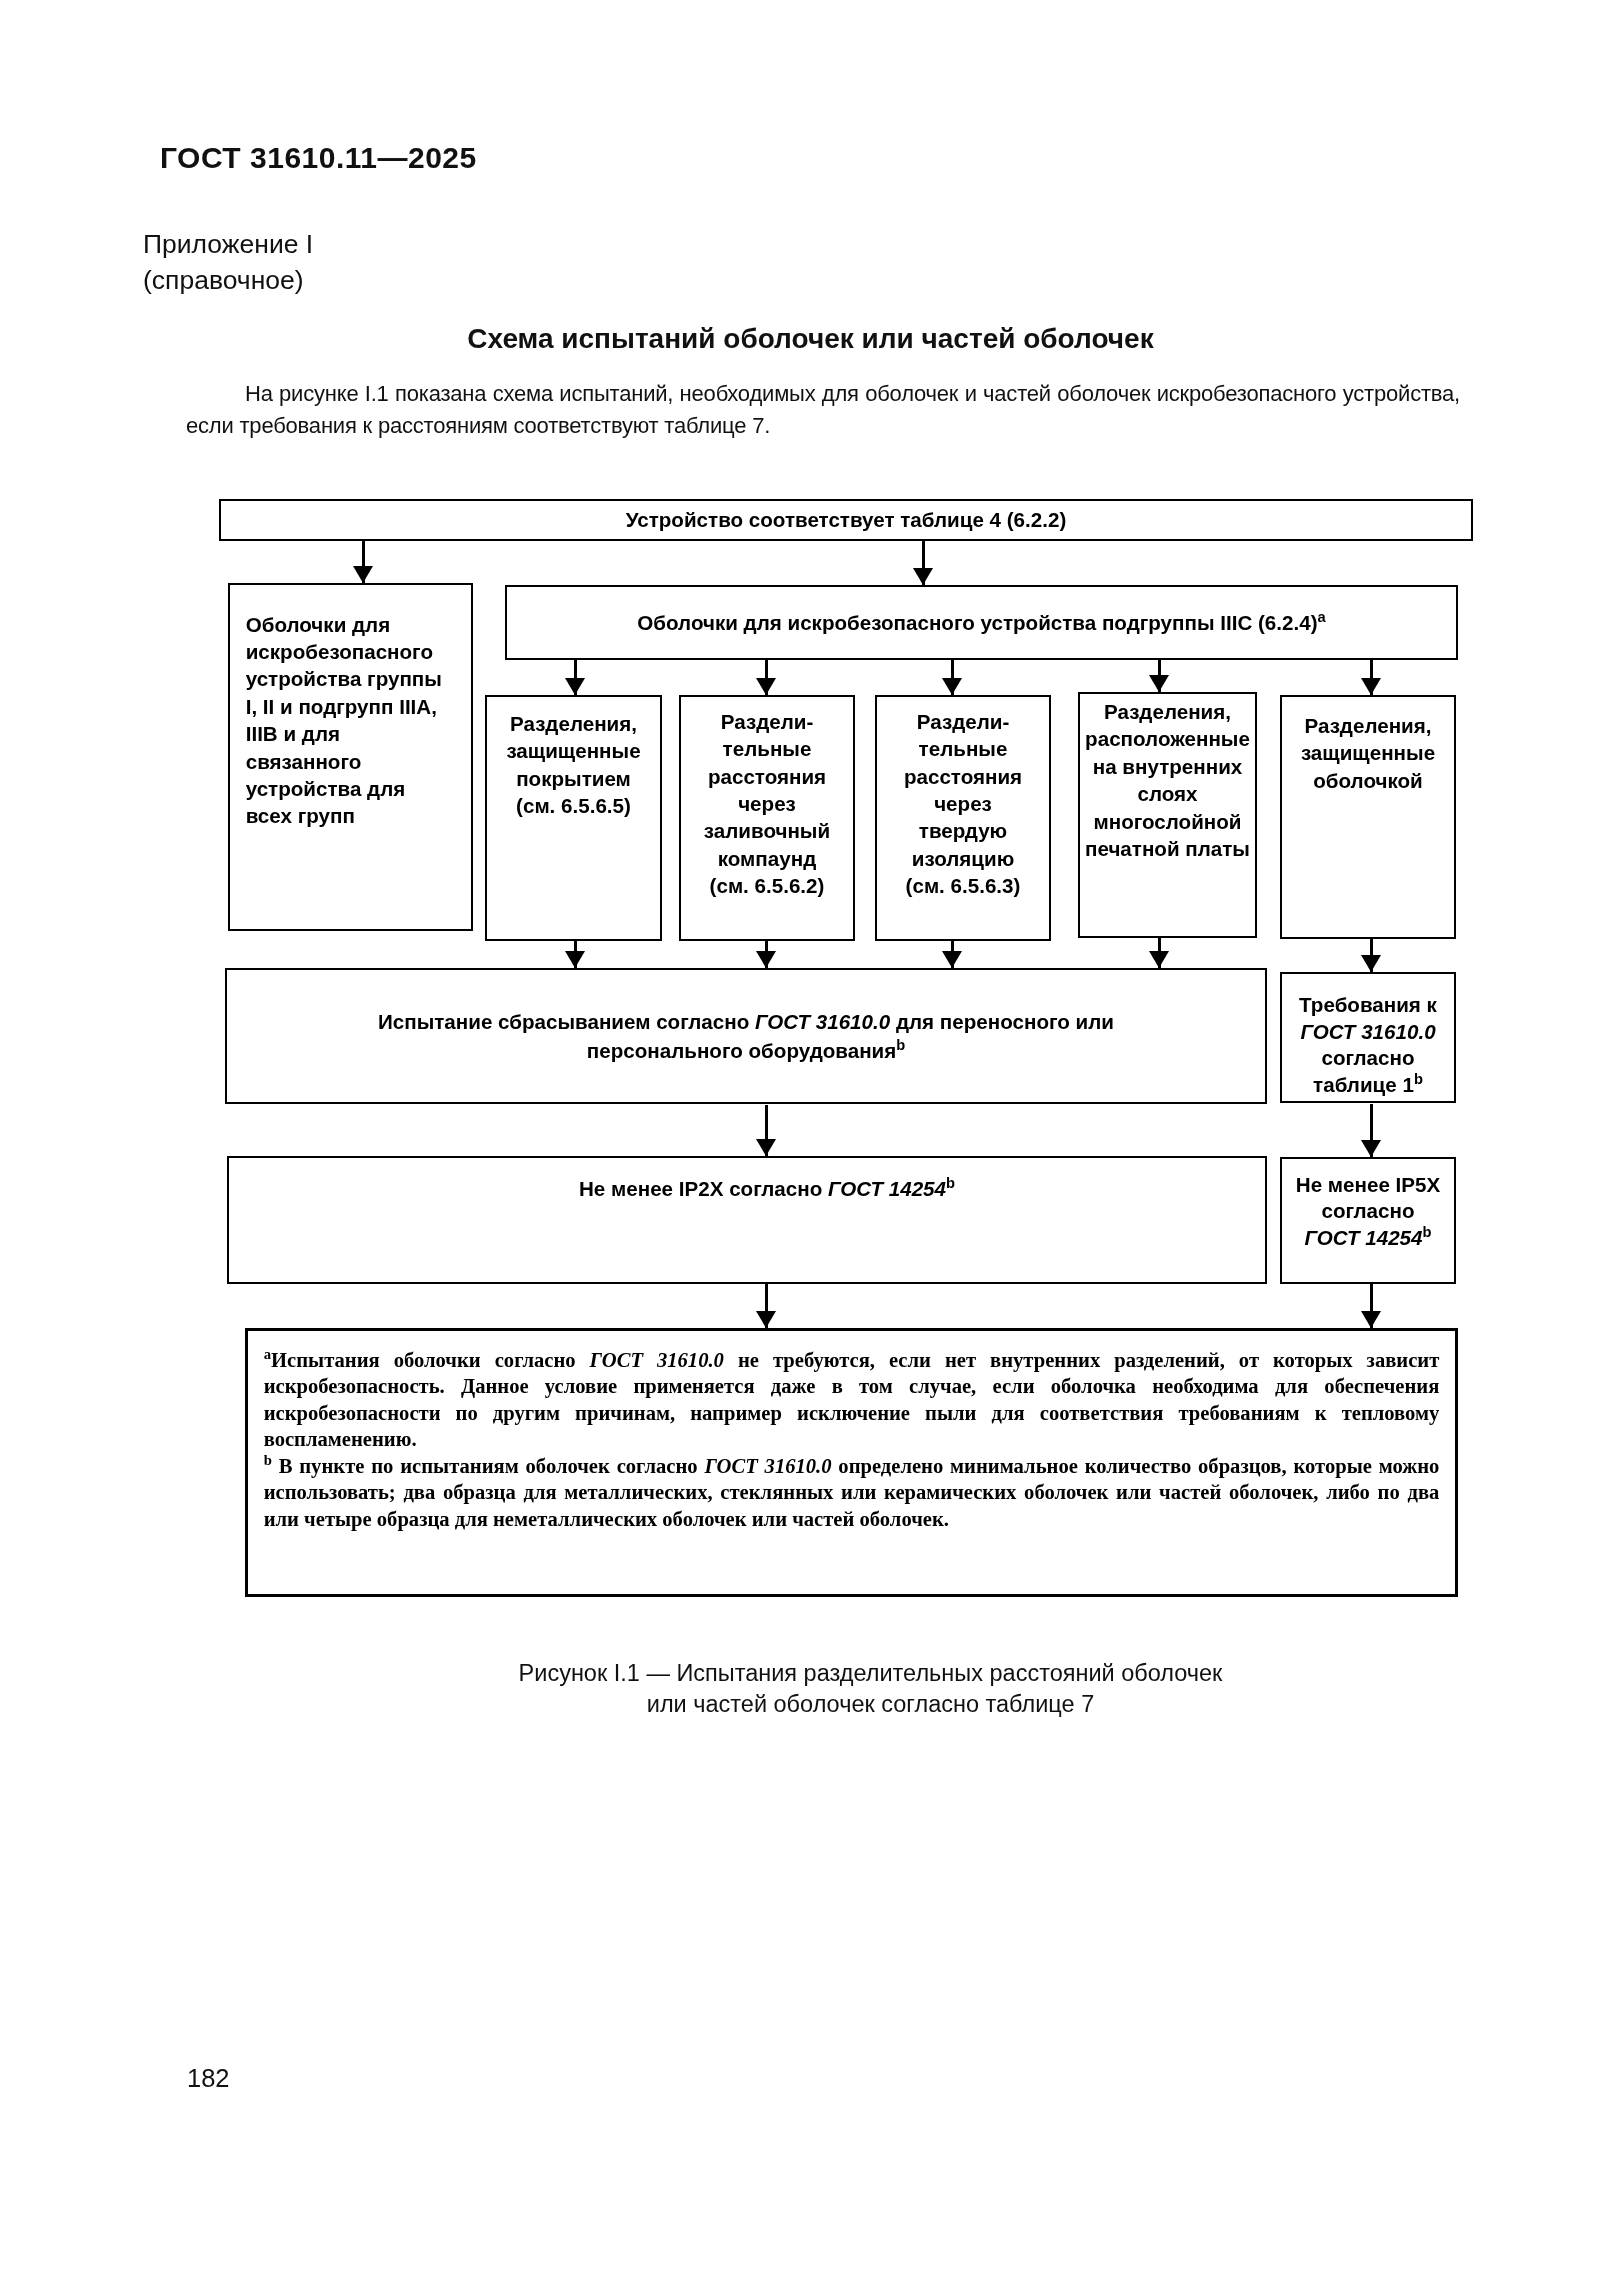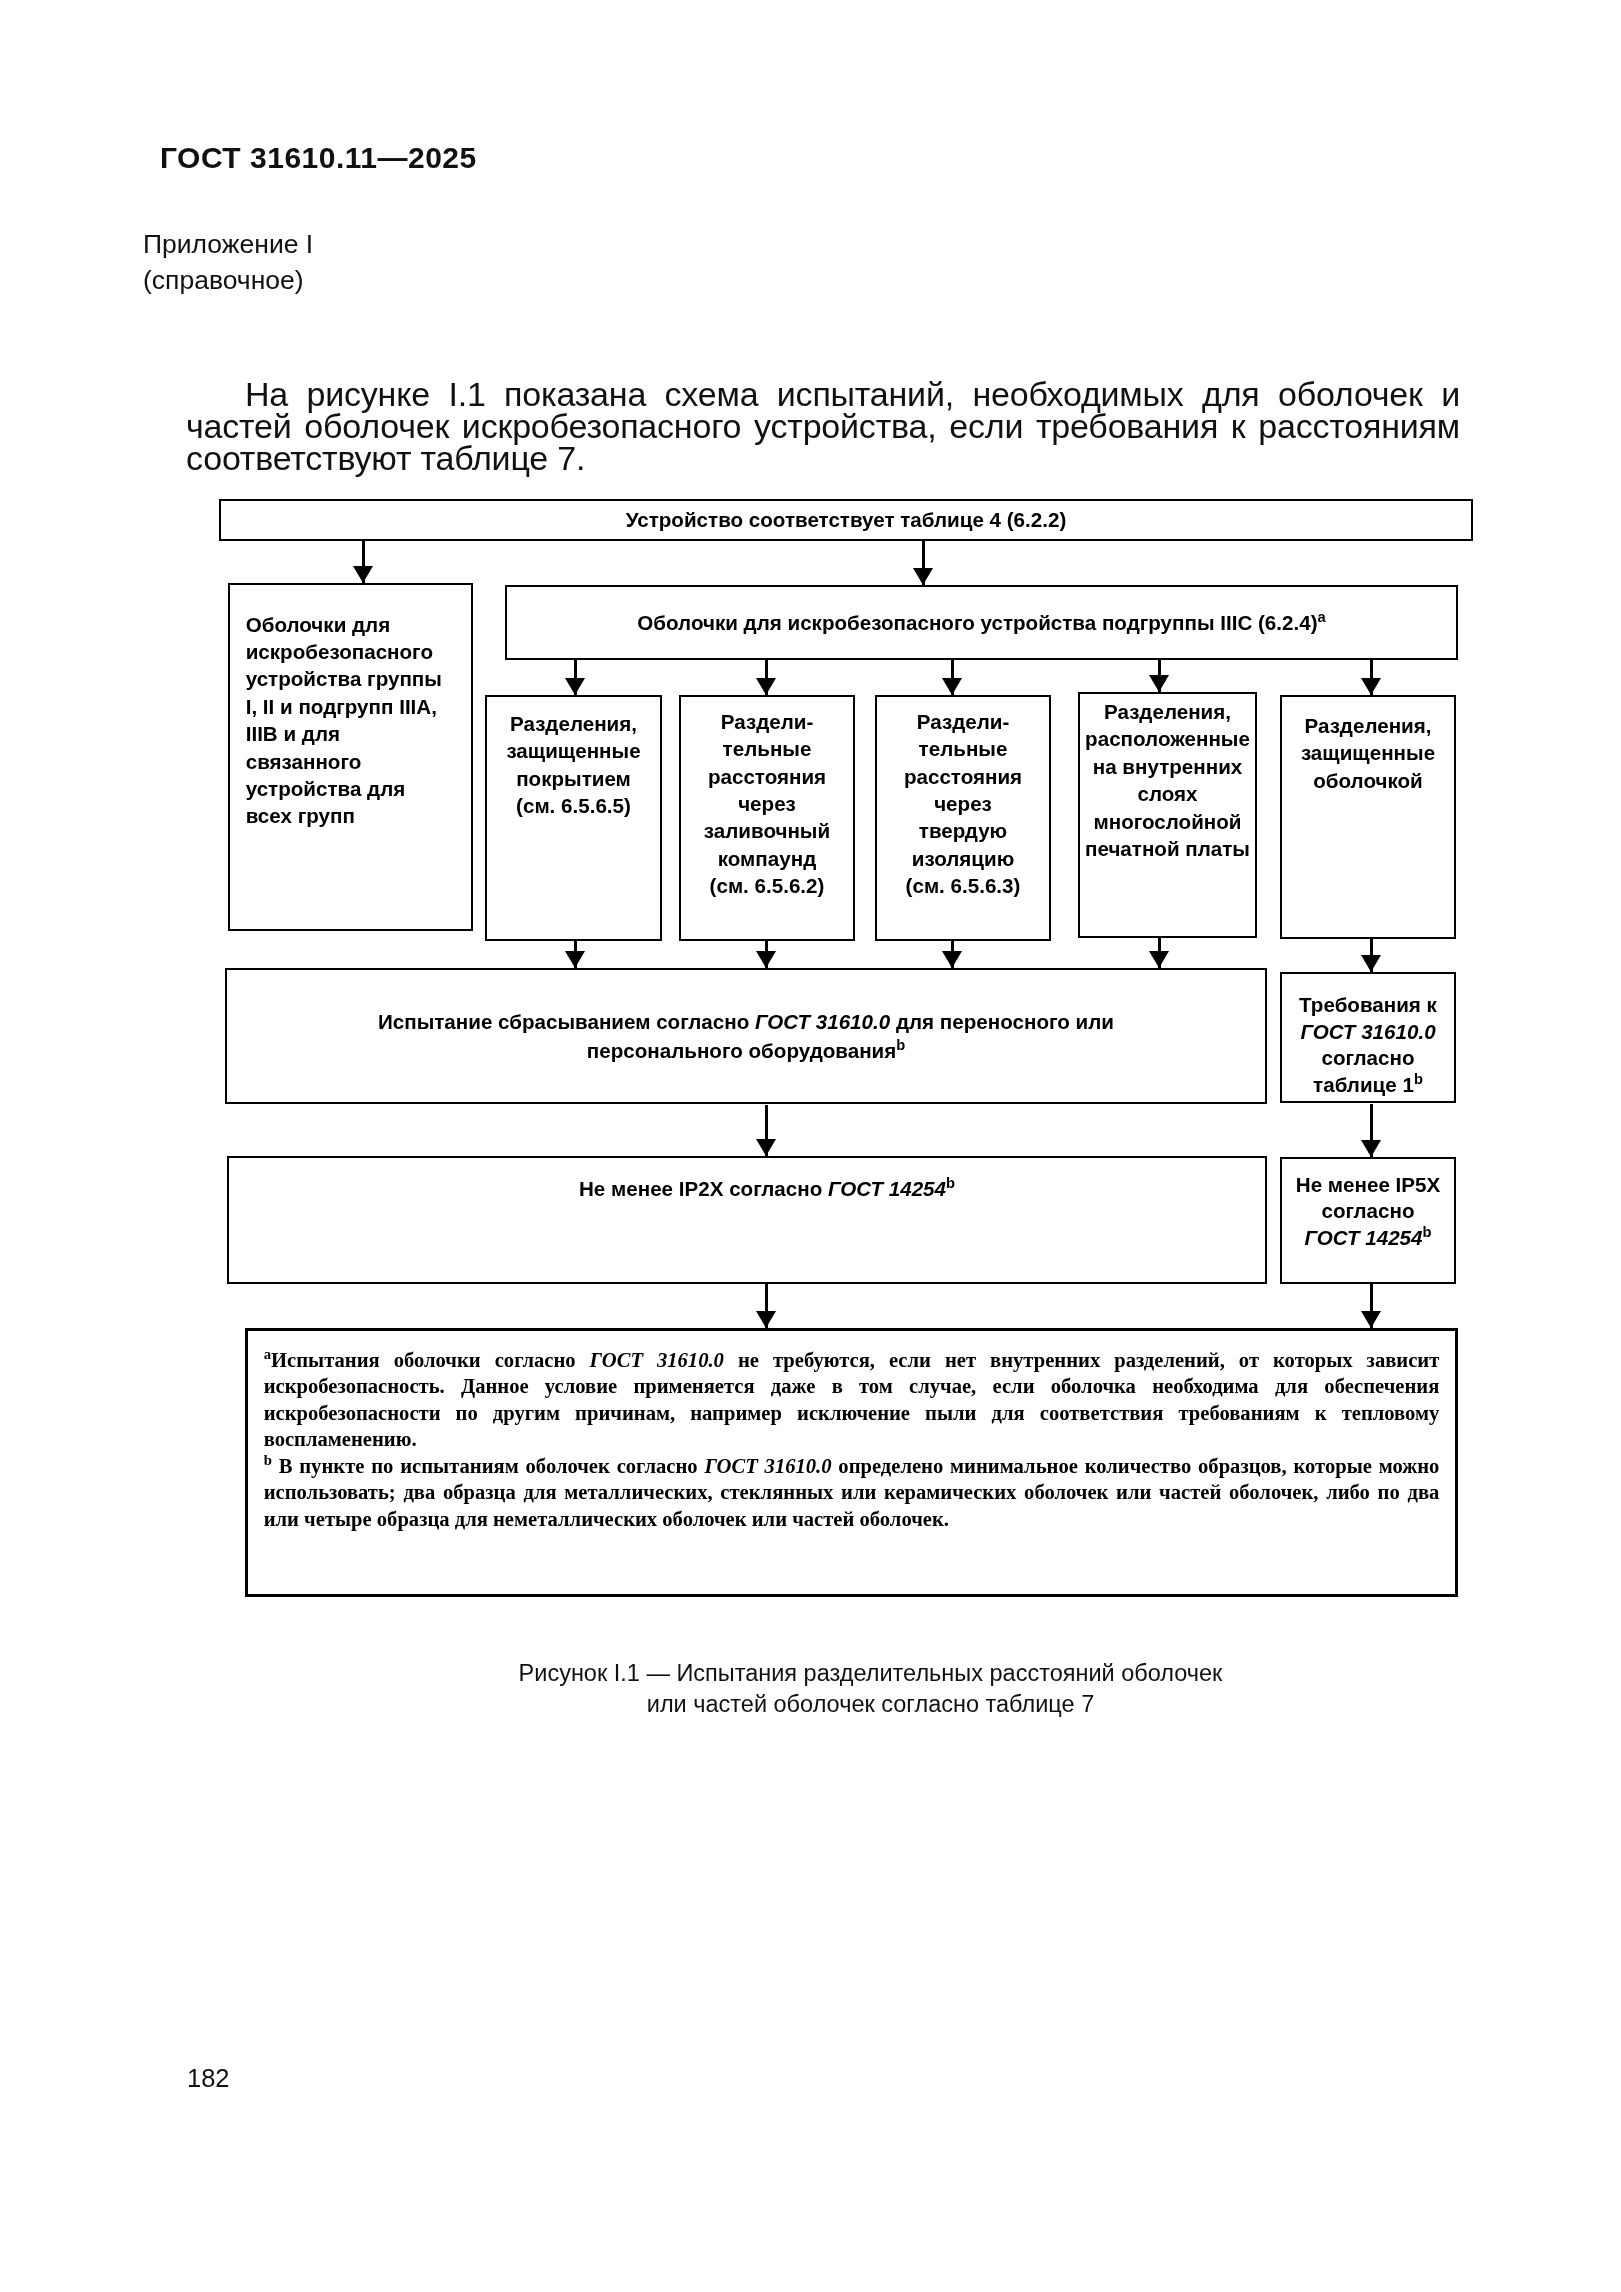--- a/index.html
+++ b/index.html
@@ -5,21 +5,21 @@
   html,body{margin:0;padding:0;background:#e8e8e8;}
   .page{
     position:relative;width:1621px;height:2293px;background:#ffffff;
     font-family:"Liberation Sans",sans-serif;color:#111;margin:0 auto;overflow:hidden;
   }
   .abs{position:absolute;}
   .doc-num{left:160px;top:141px;font-size:30px;font-weight:bold;letter-spacing:0.5px;}
   .appendix{left:0;top:226px;width:100%;padding-left:143px;box-sizing:border-box;
     text-align:left;font-size:26.5px;font-weight:normal;line-height:36px;}
   .app-title{left:0;top:323px;width:100%;text-align:center;font-size:28px;font-weight:bold;}
-  .intro{left:186px;top:378px;width:1274px;font-size:34px;line-height:32px;
+  .intro{left:186px;top:378px;width:1274px;font-size:22px;line-height:32px;
     text-align:justify;text-indent:59px;letter-spacing:-0.2px;}
   
   .box{position:absolute;box-sizing:border-box;border:2.9px solid #000;background:#fff;
     font-size:20.6px;font-weight:bold;line-height:27.4px;text-align:center;color:#000;}
   .pre{white-space:pre-line;}
   .flex-c{display:flex;align-items:center;justify-content:center;}
   sup{font-size:14.7px;vertical-align:super;line-height:0;}
   .arrow{position:absolute;width:2.9px;background:#000;}
   .arrow::after{content:"";position:absolute;bottom:0;left:50%;transform:translateX(-50%);
     width:0;height:0;border-left:10.8px solid transparent;border-right:10.8px solid transparent;
@@ -37,20 +37,21 @@
 
 <div class="page">
 
   <div class="abs doc-num">ГОСТ 31610.11—2025</div>
 
   <div class="abs appendix">
     <div>Приложение I</div>
     <div>(справочное)</div>
   </div>
 
+  <div class="abs app-title">Схема испытаний оболочек или частей оболочек</div>
 
   <div class="abs intro">На рисунке I.1 показана схема испытаний, необходимых для оболочек и частей оболочек искробезопасного устройства, если требования к расстояниям соответствуют таблице 7.</div>
 
   <div>
 
     <div class="box flex-c" style="left:219px;top:499px;width:1254px;height:42px;">
       <span>Устройство соответствует таблице 4 (6.2.2)</span>
     </div>
 
     <div class="box pre" style="left:228px;top:583px;width:245px;height:348px;text-align:left;padding:25.5px 3.9px 0 15.7px;">Оболочки для

